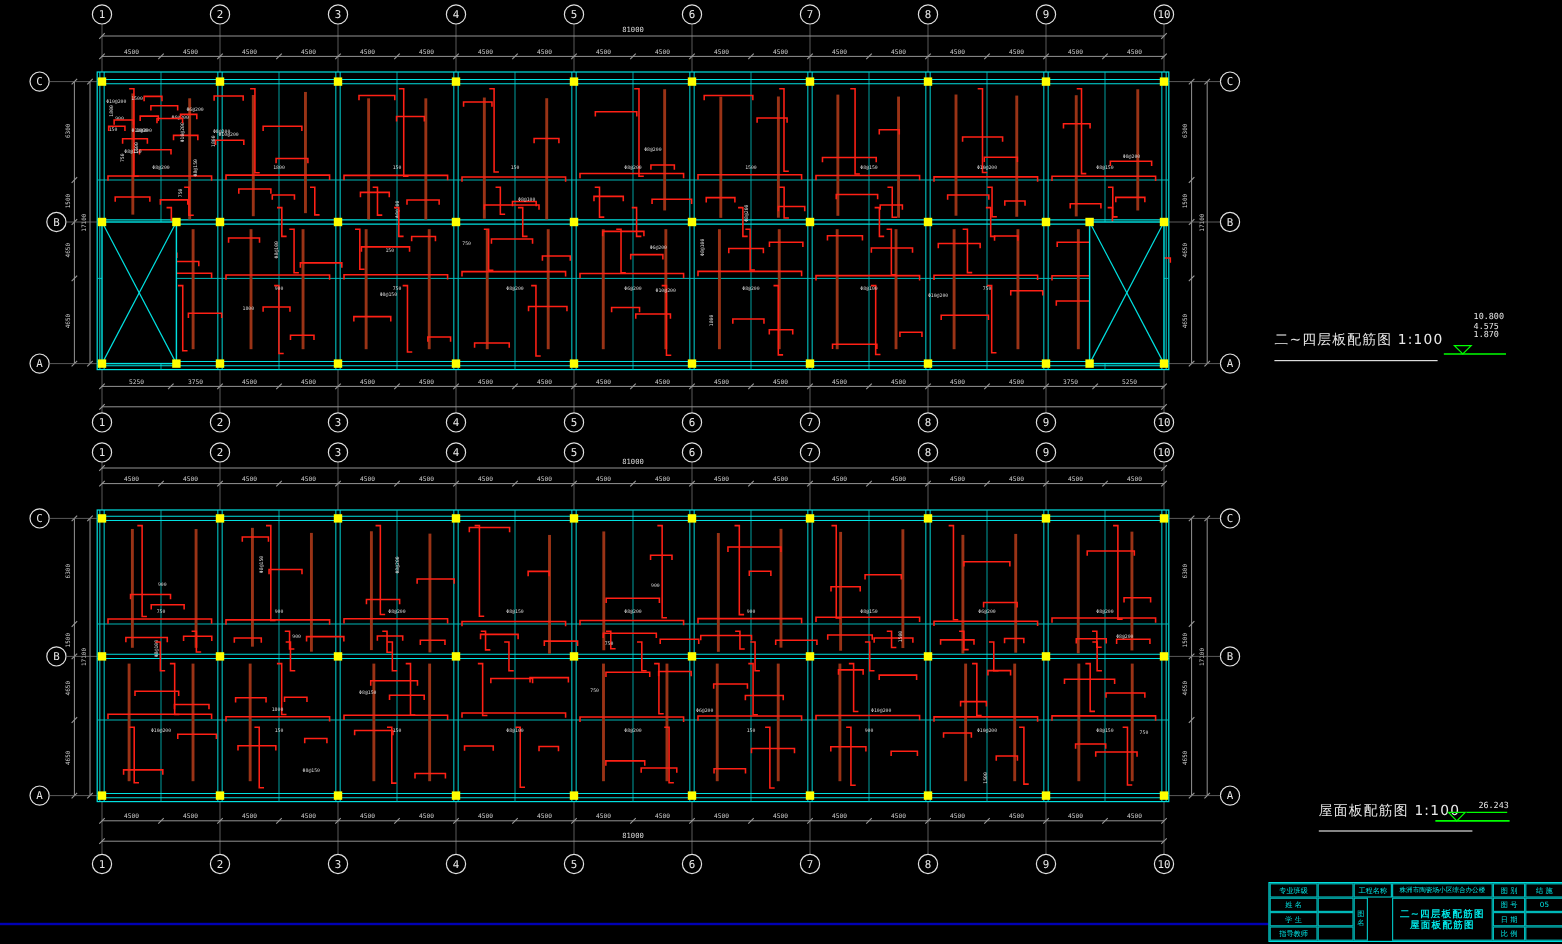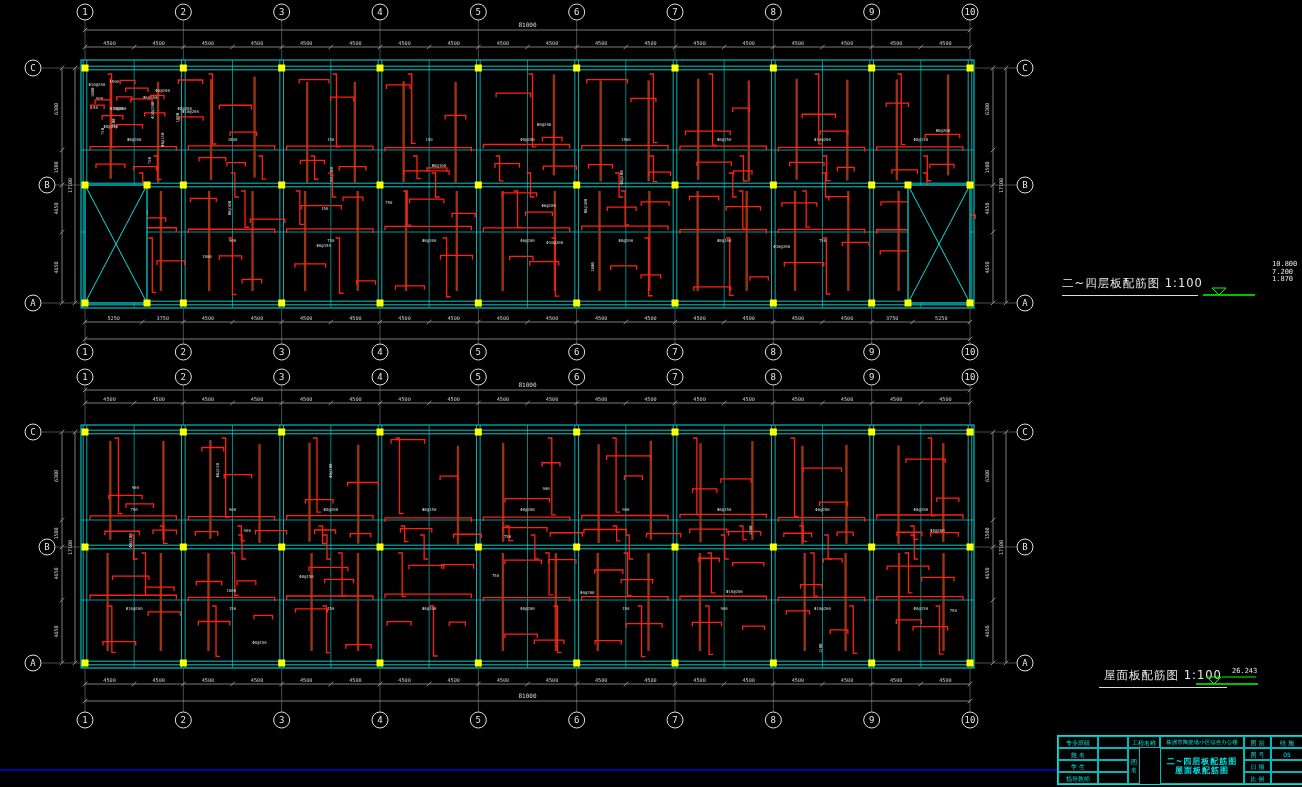--- a/index.html
+++ b/index.html
@@ -1,20 +1,20 @@
 <!DOCTYPE html>
 <html><head>
 <meta charset="utf-8">
 <style>
   html,body{margin:0;padding:0;background:#000;}
   #stage{position:relative;width:1302px;height:787px;background:#000;overflow:hidden;
          font-family:"DejaVu Sans",sans-serif;}
   svg{position:absolute;left:0;top:0;}
   .plan-title{position:absolute;color:#e9e9e9;font-size:11.5px;letter-spacing:1px;
-      text-align:center;border-bottom:1.5px solid #dcdcdc;padding-bottom:4px;white-space:nowrap;
+      border-bottom:1.5px solid #dcdcdc;padding-bottom:9px;white-space:nowrap;
       font-family:"DejaVu Sans",sans-serif;}
   .levels{position:absolute;color:#e8e8e8;font-size:7px;line-height:7.6px;
       font-family:"DejaVu Sans Mono",monospace;text-align:left;}
   .blue-line{position:absolute;left:0;top:769px;width:1302px;height:2px;background:#0000b4;}
   
   .tb{position:absolute;left:1057px;top:735px;width:295px;height:50px;display:grid;
       grid-template-columns:40px 30px 32px 84px 27px 32px;grid-template-rows:repeat(4,1fr);
       background:#000;border:1.5px solid #00dede;box-sizing:border-box;z-index:5;}
   .tb>div{border:0.5px solid #00b9b9;display:flex;align-items:center;justify-content:center;
       color:#00e5e5;font-size:6px;line-height:7px;overflow:hidden;text-align:center;}
@@ -985,23 +985,23 @@
       <rect x="966.5" y="428.5" width="7" height="7" fill="#ffff00" stroke="none" stroke-width="0"></rect>
       <rect x="966.5" y="543.5" width="7" height="7" fill="#ffff00" stroke="none" stroke-width="0"></rect>
       <rect x="966.5" y="659.5" width="7" height="7" fill="#ffff00" stroke="none" stroke-width="0"></rect>
     </svg>
 
   <div class="blue-line"></div>
 
   <div class="plan-title" style="left:1062px;top:276px;width:136px;">
     <span>二~四层板配筋图 1:100</span>
   </div>
-  <div class="levels" style="left:1272px;top:261px;">
+  <div class="levels" style="left:1228px;top:261px;">
     <div>10.800</div>
-    <div>7.200</div>
+    <div>4.575</div>
     <div>1.870</div>
   </div>
   <svg style="left:1203px;top:284px;" width="56" height="14">
     <polygon points="9,4 23,4 16,11" fill="none" stroke="#00ff00" stroke-width="1"></polygon>
     <line x1="0" y1="11" x2="52" y2="11" stroke="#00ff00" stroke-width="1.4"></line>
   </svg>
 
   <div class="plan-title" style="left:1099px;top:668px;width:128px;">
     <span>屋面板配筋图 1:100</span>
   </div>

